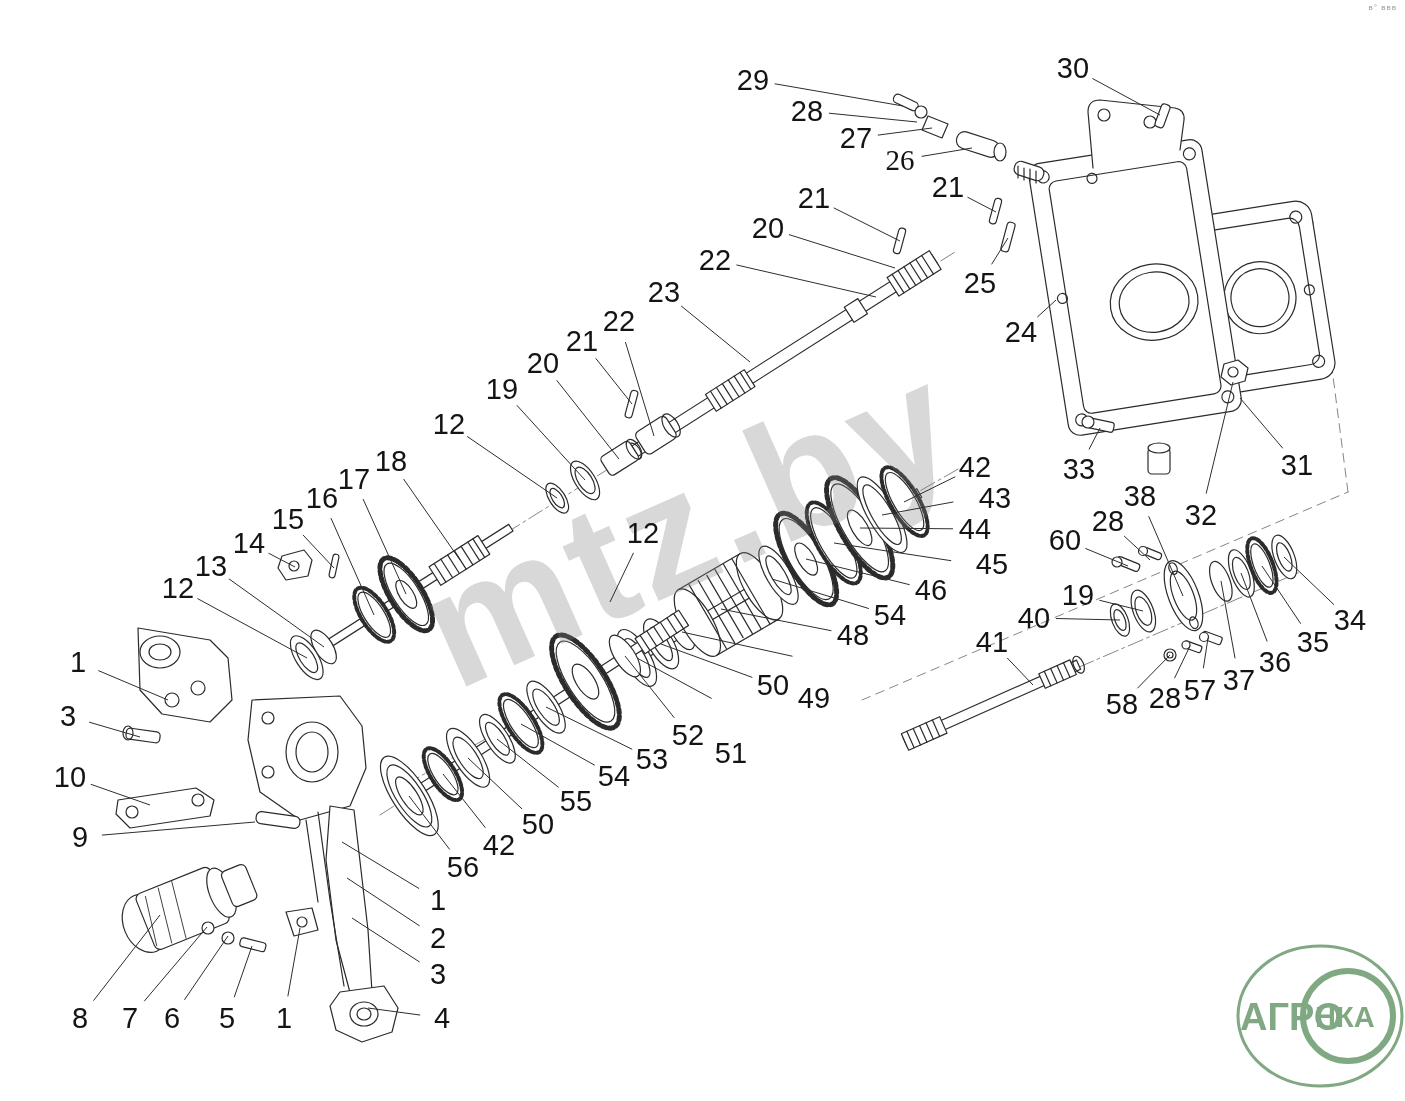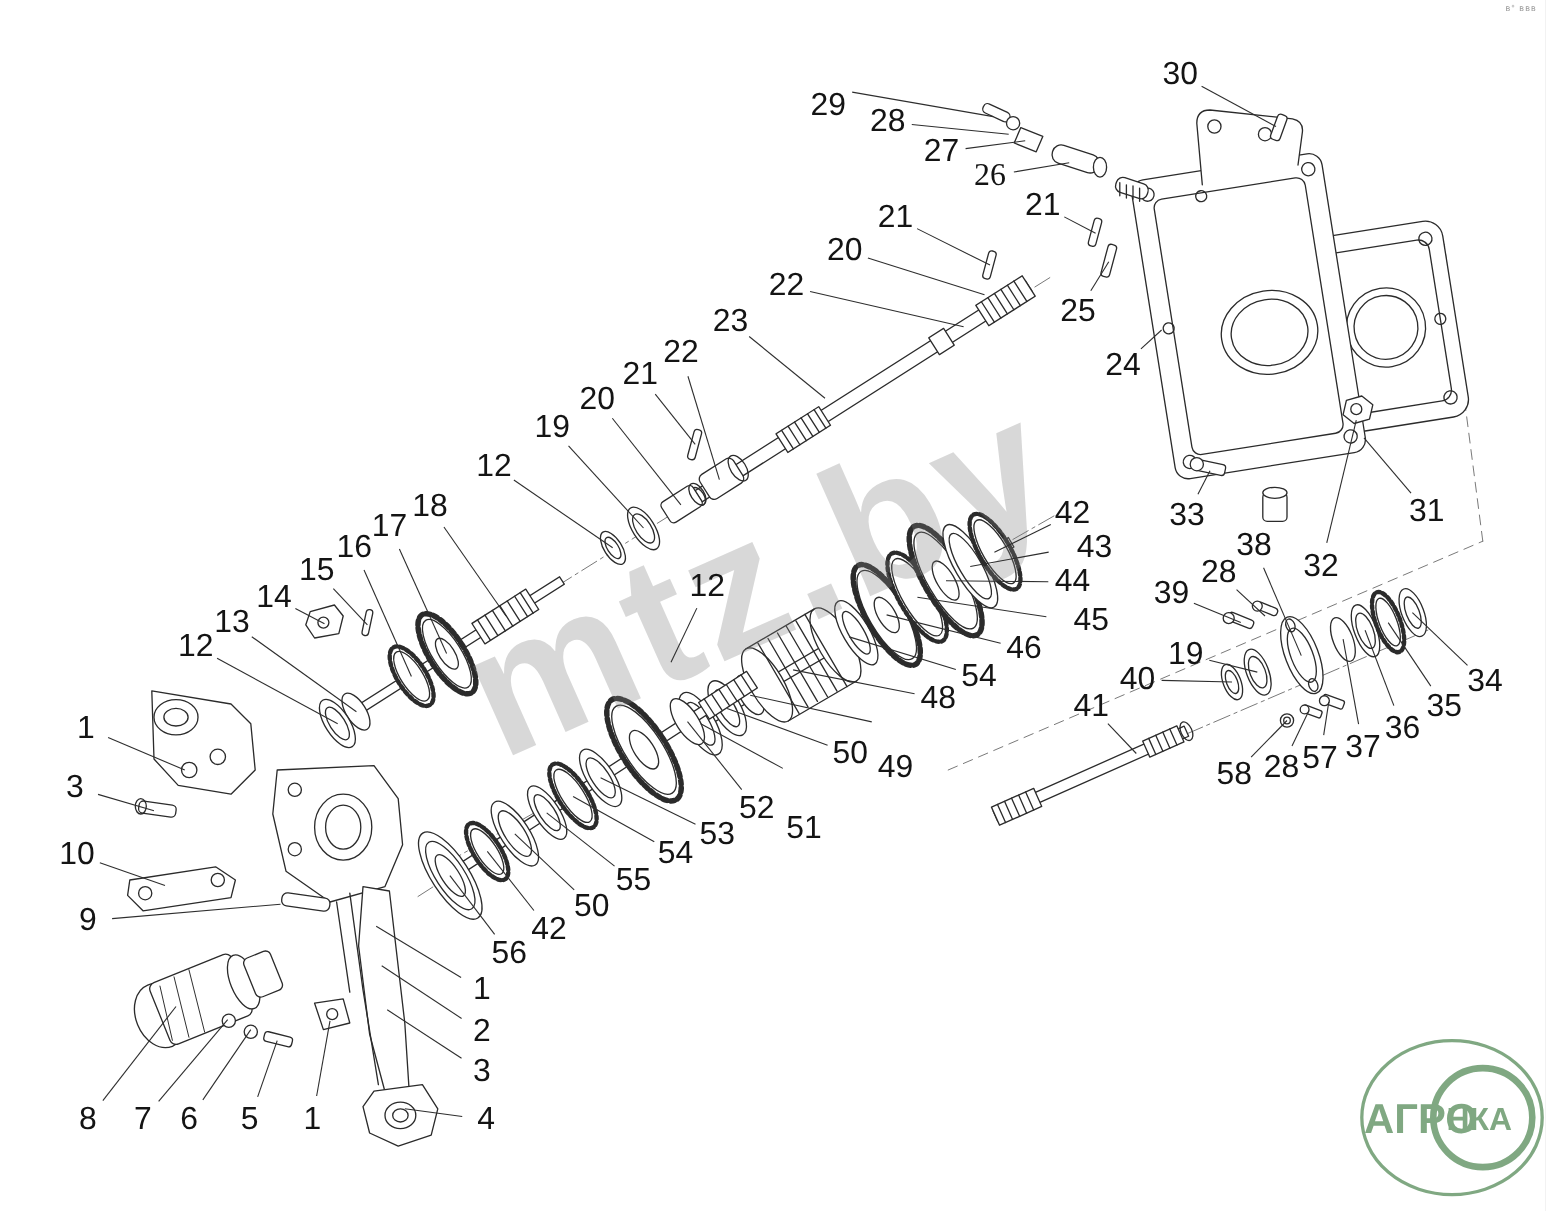--- a/index.html
+++ b/index.html
@@ -348,21 +348,21 @@
       <line x1="1334.0861780288415" y1="604.809533572985" x2="1284" y2="557"></line>
       <line x1="1300.741181948041" y1="623.7319574127669" x2="1262" y2="566"></line>
       <line x1="1267.1489014261895" y1="641.4485949097316" x2="1241" y2="573"></line>
       <line x1="1235.0645203596005" y1="658.354861977802" x2="1221" y2="581"></line>
       <line x1="1203.3452580535868" y1="668.2558226516865" x2="1208" y2="638"></line>
       <line x1="1174.5324775670933" y1="678.1724466604459" x2="1190" y2="646"></line>
       <line x1="1137.3951563659618" y1="688.2841112097474" x2="1170" y2="655"></line>
     </svg>
 
   <div id="callouts">
-      <div class="callout" style="left: 753px; top: 80px; margin-top: 16px;">29</div>
+      <div class="callout" style="left: 753px; top: 80px;">29</div>
       <div class="callout" style="left: 807px; top: 111px;">28</div>
       <div class="callout" style="left: 856px; top: 138px;">27</div>
       <div class="callout" style="left: 900px; top: 160px; font-family: Liberation Serif, serif;">26</div>
       <div class="callout" style="left: 1073px; top: 68px;">30</div>
       <div class="callout" style="left: 948px; top: 187px;">21</div>
       <div class="callout" style="left: 980px; top: 283px;">25</div>
       <div class="callout" style="left: 1021px; top: 332px;">24</div>
       <div class="callout" style="left: 814px; top: 198px;">21</div>
       <div class="callout" style="left: 768px; top: 228px;">20</div>
       <div class="callout" style="left: 715px; top: 260px;">22</div>
@@ -408,21 +408,21 @@
       <div class="callout" style="left: 973px; top: 564px; margin-left: 19px;">45</div>
       <div class="callout" style="left: 975px; top: 529px;">44</div>
       <div class="callout" style="left: 975px; top: 498px; margin-left: 20px;">43</div>
       <div class="callout" style="left: 975px; top: 467px;">42</div>
       <div class="callout" style="left: 643px; top: 533px;">12</div>
       <div class="callout" style="left: 1297px; top: 465px;">31</div>
       <div class="callout" style="left: 1201px; top: 515px;">32</div>
       <div class="callout" style="left: 1079px; top: 469px;">33</div>
       <div class="callout" style="left: 1140px; top: 496px; text-align: center;">38</div>
       <div class="callout" style="left: 1108px; top: 521px;">28</div>
-      <div class="callout" style="left: 1065px; top: 540px;">39</div>
+      <div class="callout" style="left: 1065px; top: 540px;">60</div>
       <div class="callout" style="left: 1078px; top: 595px;">19</div>
       <div class="callout" style="left: 1034px; top: 618px;">40</div>
       <div class="callout" style="left: 992px; top: 642px;">41</div>
       <div class="callout" style="left: 1350px; top: 620px;">34</div>
       <div class="callout" style="left: 1313px; top: 642px;">35</div>
       <div class="callout" style="left: 1275px; top: 662px;">36</div>
       <div class="callout" style="left: 1239px; top: 680px;">37</div>
       <div class="callout" style="left: 1200px; top: 690px;">57</div>
       <div class="callout" style="left: 1165px; top: 698px;">28</div>
       <div class="callout" style="left: 1122px; top: 704px;">58</div>

